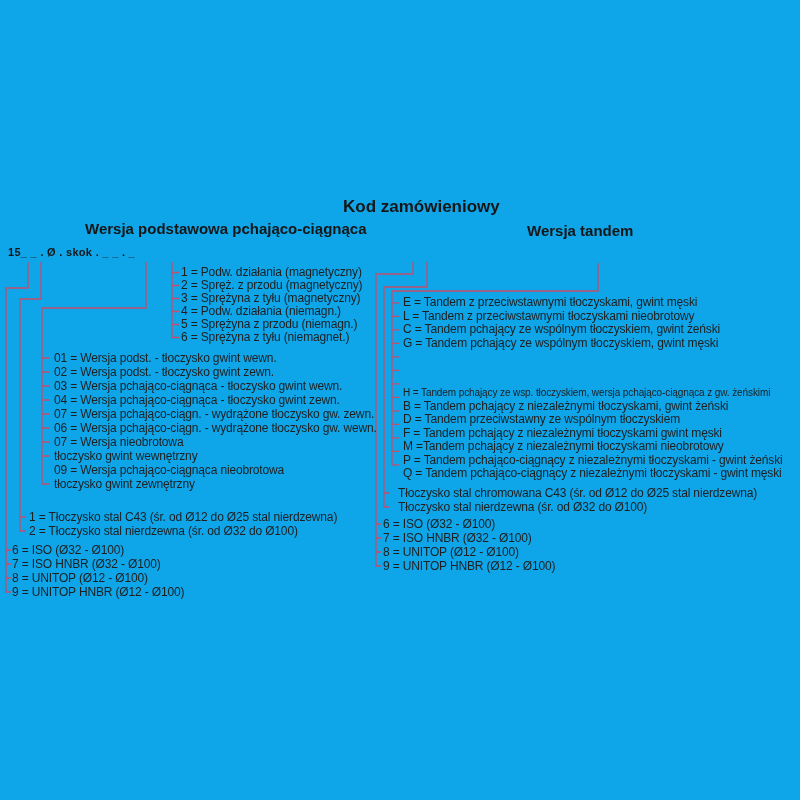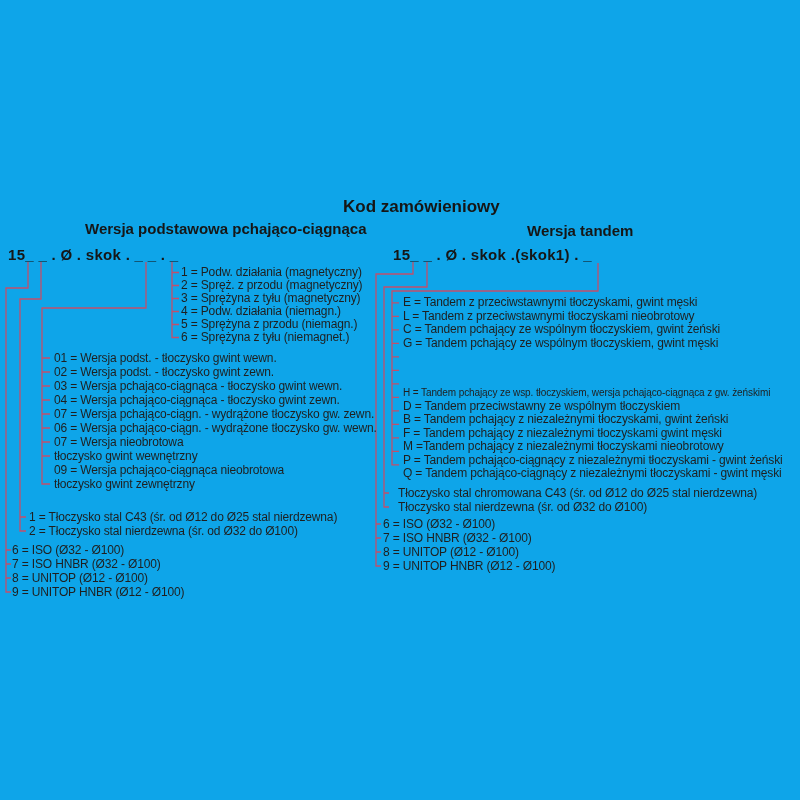--- a/index.html
+++ b/index.html
@@ -23,21 +23,21 @@
     font-size: 17px;
     font-weight: bold;
     color: #161616;
   }
   .header {
     font-size: 15px;
     font-weight: bold;
     color: #161616;
   }
   .code {
-    font-size: 15px;
+    font-size: 11px;
     font-weight: bold;
     letter-spacing: 0.3px;
     color: #161616;
   }
   .list { position: absolute; }
   .row {
     font-size: 12px;
     letter-spacing: -0.15px;
     white-space: nowrap;
     color: #1f1f1f;
@@ -64,21 +64,20 @@
       <path d="M598 263 V291 H392 V464.8 H399 M392 302.8 H399 M392 316.3 H399 M392 329.8 H399 M392 343.3 H399 M392 356.8 H399 M392 370.3 H399 M392 383.8 H399 M392 397.3 H399 M392 410.8 H399 M392 424.3 H399 M392 437.8 H399 M392 451.3 H399"></path>
     </g>
   </svg>
 
   <div class="abs title" style="left:343px; top:197px;">Kod zamówieniowy</div>
 
   <div class="abs header" style="left:64px; top:220px;margin-left:21px;">Wersja podstawowa pchająco-ciągnąca</div>
   <div class="abs header" style="left:527px; top:222px;">Wersja tandem</div>
 
   <div class="abs code" style="left:8px; top:246px;">15_ _ . Ø . skok . _ _ . _</div>
-  <div class="abs code" style="left:393px; top:246px;">15_ _ . Ø . skok .(skok1) . _</div>
 
   <div class="list lh13" style="left:181px; top:266px;">
     <div class="row">1 = Podw. działania (magnetyczny)</div>
     <div class="row">2 = Spręż. z przodu (magnetyczny)</div>
     <div class="row">3 = Sprężyna z tyłu (magnetyczny)</div>
     <div class="row">4 = Podw. działania (niemagn.)</div>
     <div class="row">5 = Sprężyna z przodu (niemagn.)</div>
     <div class="row">6 = Sprężyna z tyłu (niemagnet.)</div>
   </div>
 
@@ -106,22 +105,22 @@
     <div class="row">8 = UNITOP (Ø12 - Ø100)</div>
     <div class="row">9 = UNITOP HNBR (Ø12 - Ø100)</div>
   </div>
 
   <div class="list lh135" style="left:403px; top:296px;">
     <div class="row">E = Tandem z przeciwstawnymi tłoczyskami, gwint męski</div>
     <div class="row">L = Tandem z przeciwstawnymi tłoczyskami nieobrotowy</div>
     <div class="row">C = Tandem pchający ze wspólnym tłoczyskiem, gwint żeński</div>
     <div class="row">G = Tandem pchający ze wspólnym tłoczyskiem, gwint męski</div>
     <div class="row small">H = Tandem pchający ze wsp. tłoczyskiem, wersja pchająco-ciągnąca z gw. żeńskimi</div>
+    <div class="row">B = Tandem pchający z niezależnymi tłoczyskami, gwint żeński</div>
     <div class="row">D = Tandem przeciwstawny ze wspólnym tłoczyskiem</div>
-    <div class="row">B = Tandem pchający z niezależnymi tłoczyskami, gwint żeński</div>
     <div class="row">F = Tandem pchający z niezależnymi tłoczyskami gwint męski</div>
     <div class="row">M =Tandem pchający z niezależnymi tłoczyskami nieobrotowy</div>
     <div class="row">P = Tandem pchająco-ciągnący z niezależnymi tłoczyskami - gwint żeński</div>
     <div class="row">Q = Tandem pchająco-ciągnący z niezależnymi tłoczyskami - gwint męski</div>
   </div>
 
   <div class="list lh14" style="left:398px; top:486px;">
     <div class="row">Tłoczysko stal chromowana C43 (śr. od Ø12 do Ø25 stal nierdzewna)</div>
     <div class="row">Tłoczysko stal nierdzewna (śr. od Ø32 do Ø100)</div>
   </div>

